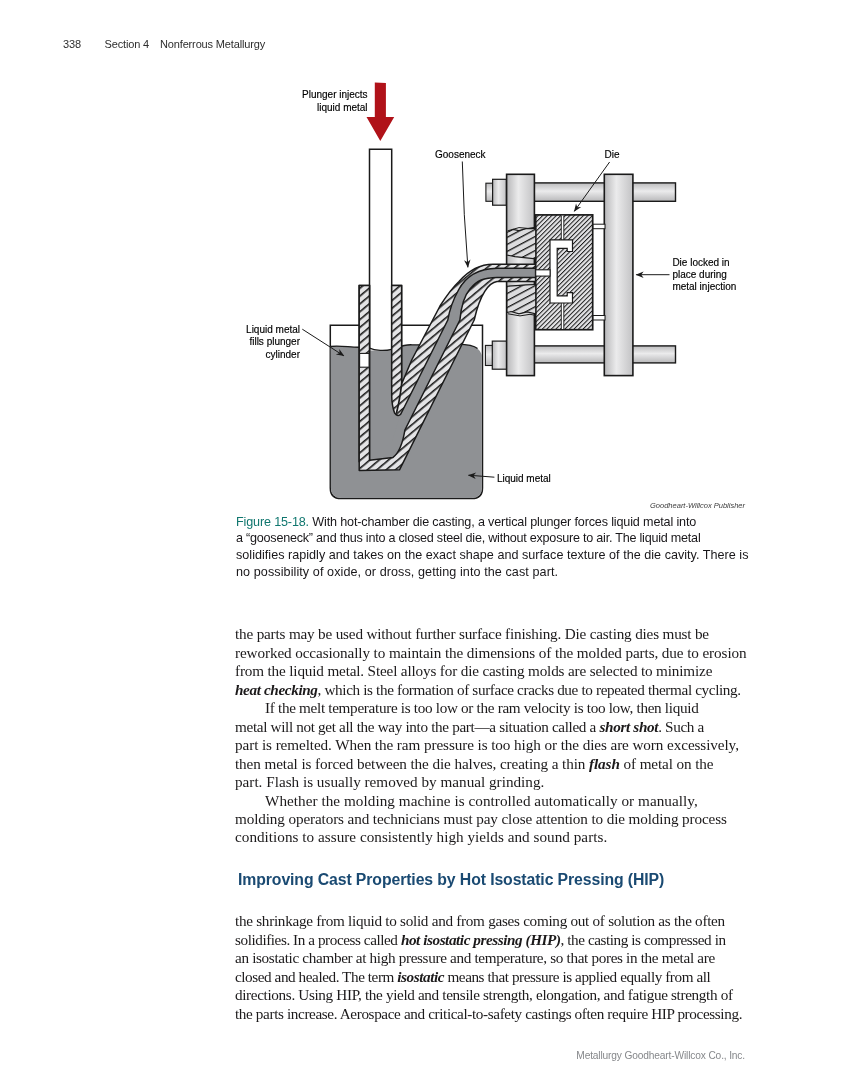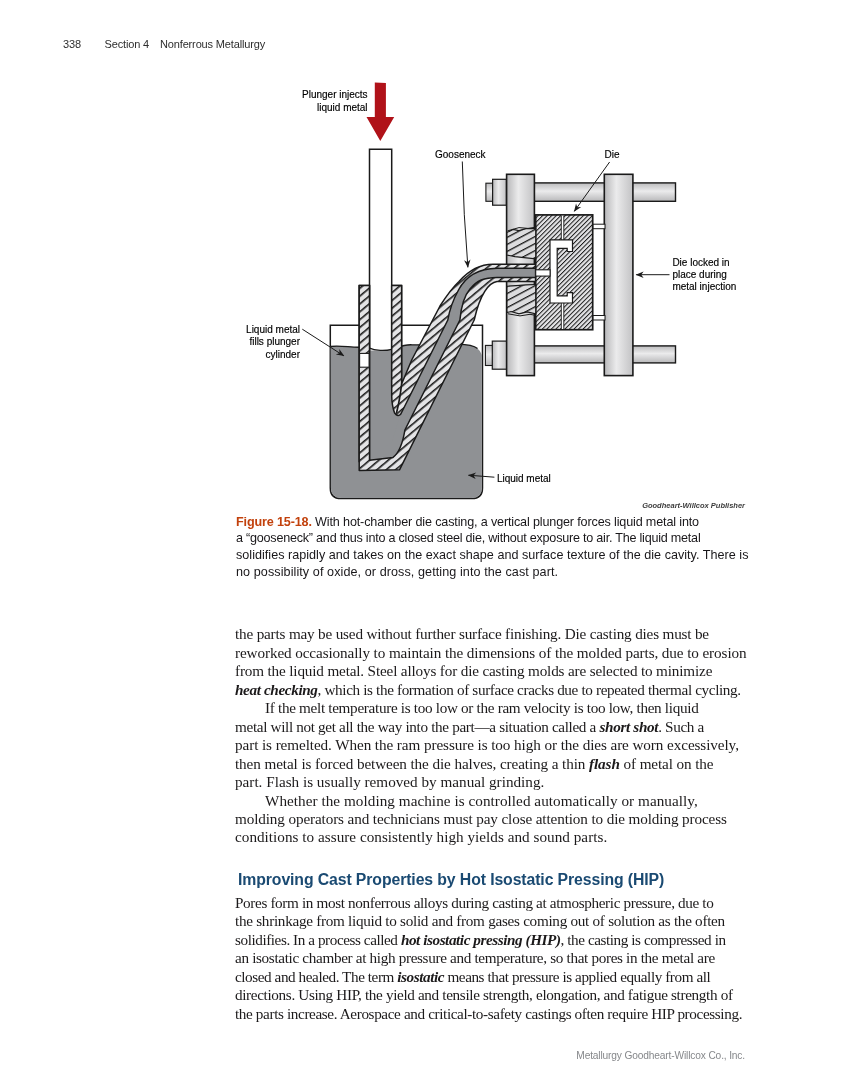--- a/index.html
+++ b/index.html
@@ -1,23 +1,23 @@
 <!DOCTYPE html>
 <html><head>
 <meta charset="utf-8">
 <style>
   html,body{margin:0;padding:0;background:#fff;}
   #page{position:relative;width:809px;height:1087px;background:#ffffff;overflow:hidden;
         font-family:"Liberation Sans",sans-serif;}
   .hdr{position:absolute;top:38px;font-size:11px;color:#2e2e2e;letter-spacing:-0.15px;}
   .credit{position:absolute;top:501px;left:445px;width:300px;text-align:right;
-          font-size:7.5px;font-style:italic;color:#3c3c3c;font-weight:bold;}
+          font-size:7.5px;font-style:italic;color:#3c3c3c;}
   .caption{position:absolute;top:513.6px;left:236px;width:530px;font-size:12.6px;
            line-height:16.7px;color:#19171a;white-space:nowrap;}
-  .fignum{font-weight:bold;color:#c2410c;}
+  .fignum{font-weight:normal;color:#0f766e;}
   .body{position:absolute;left:235px;width:525px;font-family:"Liberation Serif",serif;
         font-size:15.2px;line-height:18.45px;color:#1c1a1b;white-space:nowrap;}
   .ind{display:inline-block;width:30px;}
   .h2{position:absolute;top:870.5px;left:238px;font-size:15.8px;font-weight:bold;color:#1a4a72;
       letter-spacing:-0.1px;}
   .footer{position:absolute;top:1049.5px;left:445px;width:300px;text-align:right;
           font-size:10.2px;letter-spacing:-0.15px;color:#86888b;}
   svg text{font-family:"Liberation Sans",sans-serif;}
 </style>
 </head>
@@ -128,21 +128,21 @@
 <span style="letter-spacing:-0.086px">part is remelted. When the ram pressure is too high or the dies are worn excessively,</span><br>
 <span style="letter-spacing:-0.1px">then metal is forced between the die halves, creating a thin <b><i>flash</i></b> of metal on the</span><br>
 <span style="letter-spacing:0.002px">part. Flash is usually removed by manual grinding.</span><br>
 <span class="ind"></span><span style="letter-spacing:0.047px">Whether the molding machine is controlled automatically or manually,</span><br>
 <span style="letter-spacing:-0.12px">molding operators and technicians must pay close attention to die molding process</span><br>
 <span style="letter-spacing:0.023px">conditions to assure consistently high yields and sound parts.</span><br></div>
 
   <div class="h2">Improving Cast Properties by Hot Isostatic Pressing (HIP)</div>
 
   <div class="body" style="top:894px;">
-<span style="letter-spacing:-0.359px">Pores form in most nonferrous alloys during casting at atmospheric pressure, due to</span><br>
+<br>
 <span style="letter-spacing:-0.286px">the shrinkage from liquid to solid and from gases coming out of solution as the often</span><br>
 <span style="letter-spacing:-0.431px">solidifies. In a process called <b><i>hot isostatic pressing (HIP)</i></b>, the casting is compressed in</span><br>
 <span style="letter-spacing:-0.334px">an isostatic chamber at high pressure and temperature, so that pores in the metal are</span><br>
 <span style="letter-spacing:-0.429px">closed and healed. The term <b><i>isostatic</i></b> means that pressure is applied equally from all</span><br>
 <span style="letter-spacing:-0.348px">directions. Using HIP, the yield and tensile strength, elongation, and fatigue strength of</span><br>
 <span style="letter-spacing:-0.372px">the parts increase. Aerospace and critical-to-safety castings often require HIP processing.</span><br></div>
 
   <div class="footer">Metallurgy Goodheart-Willcox Co., Inc.</div>
 </div>
 

